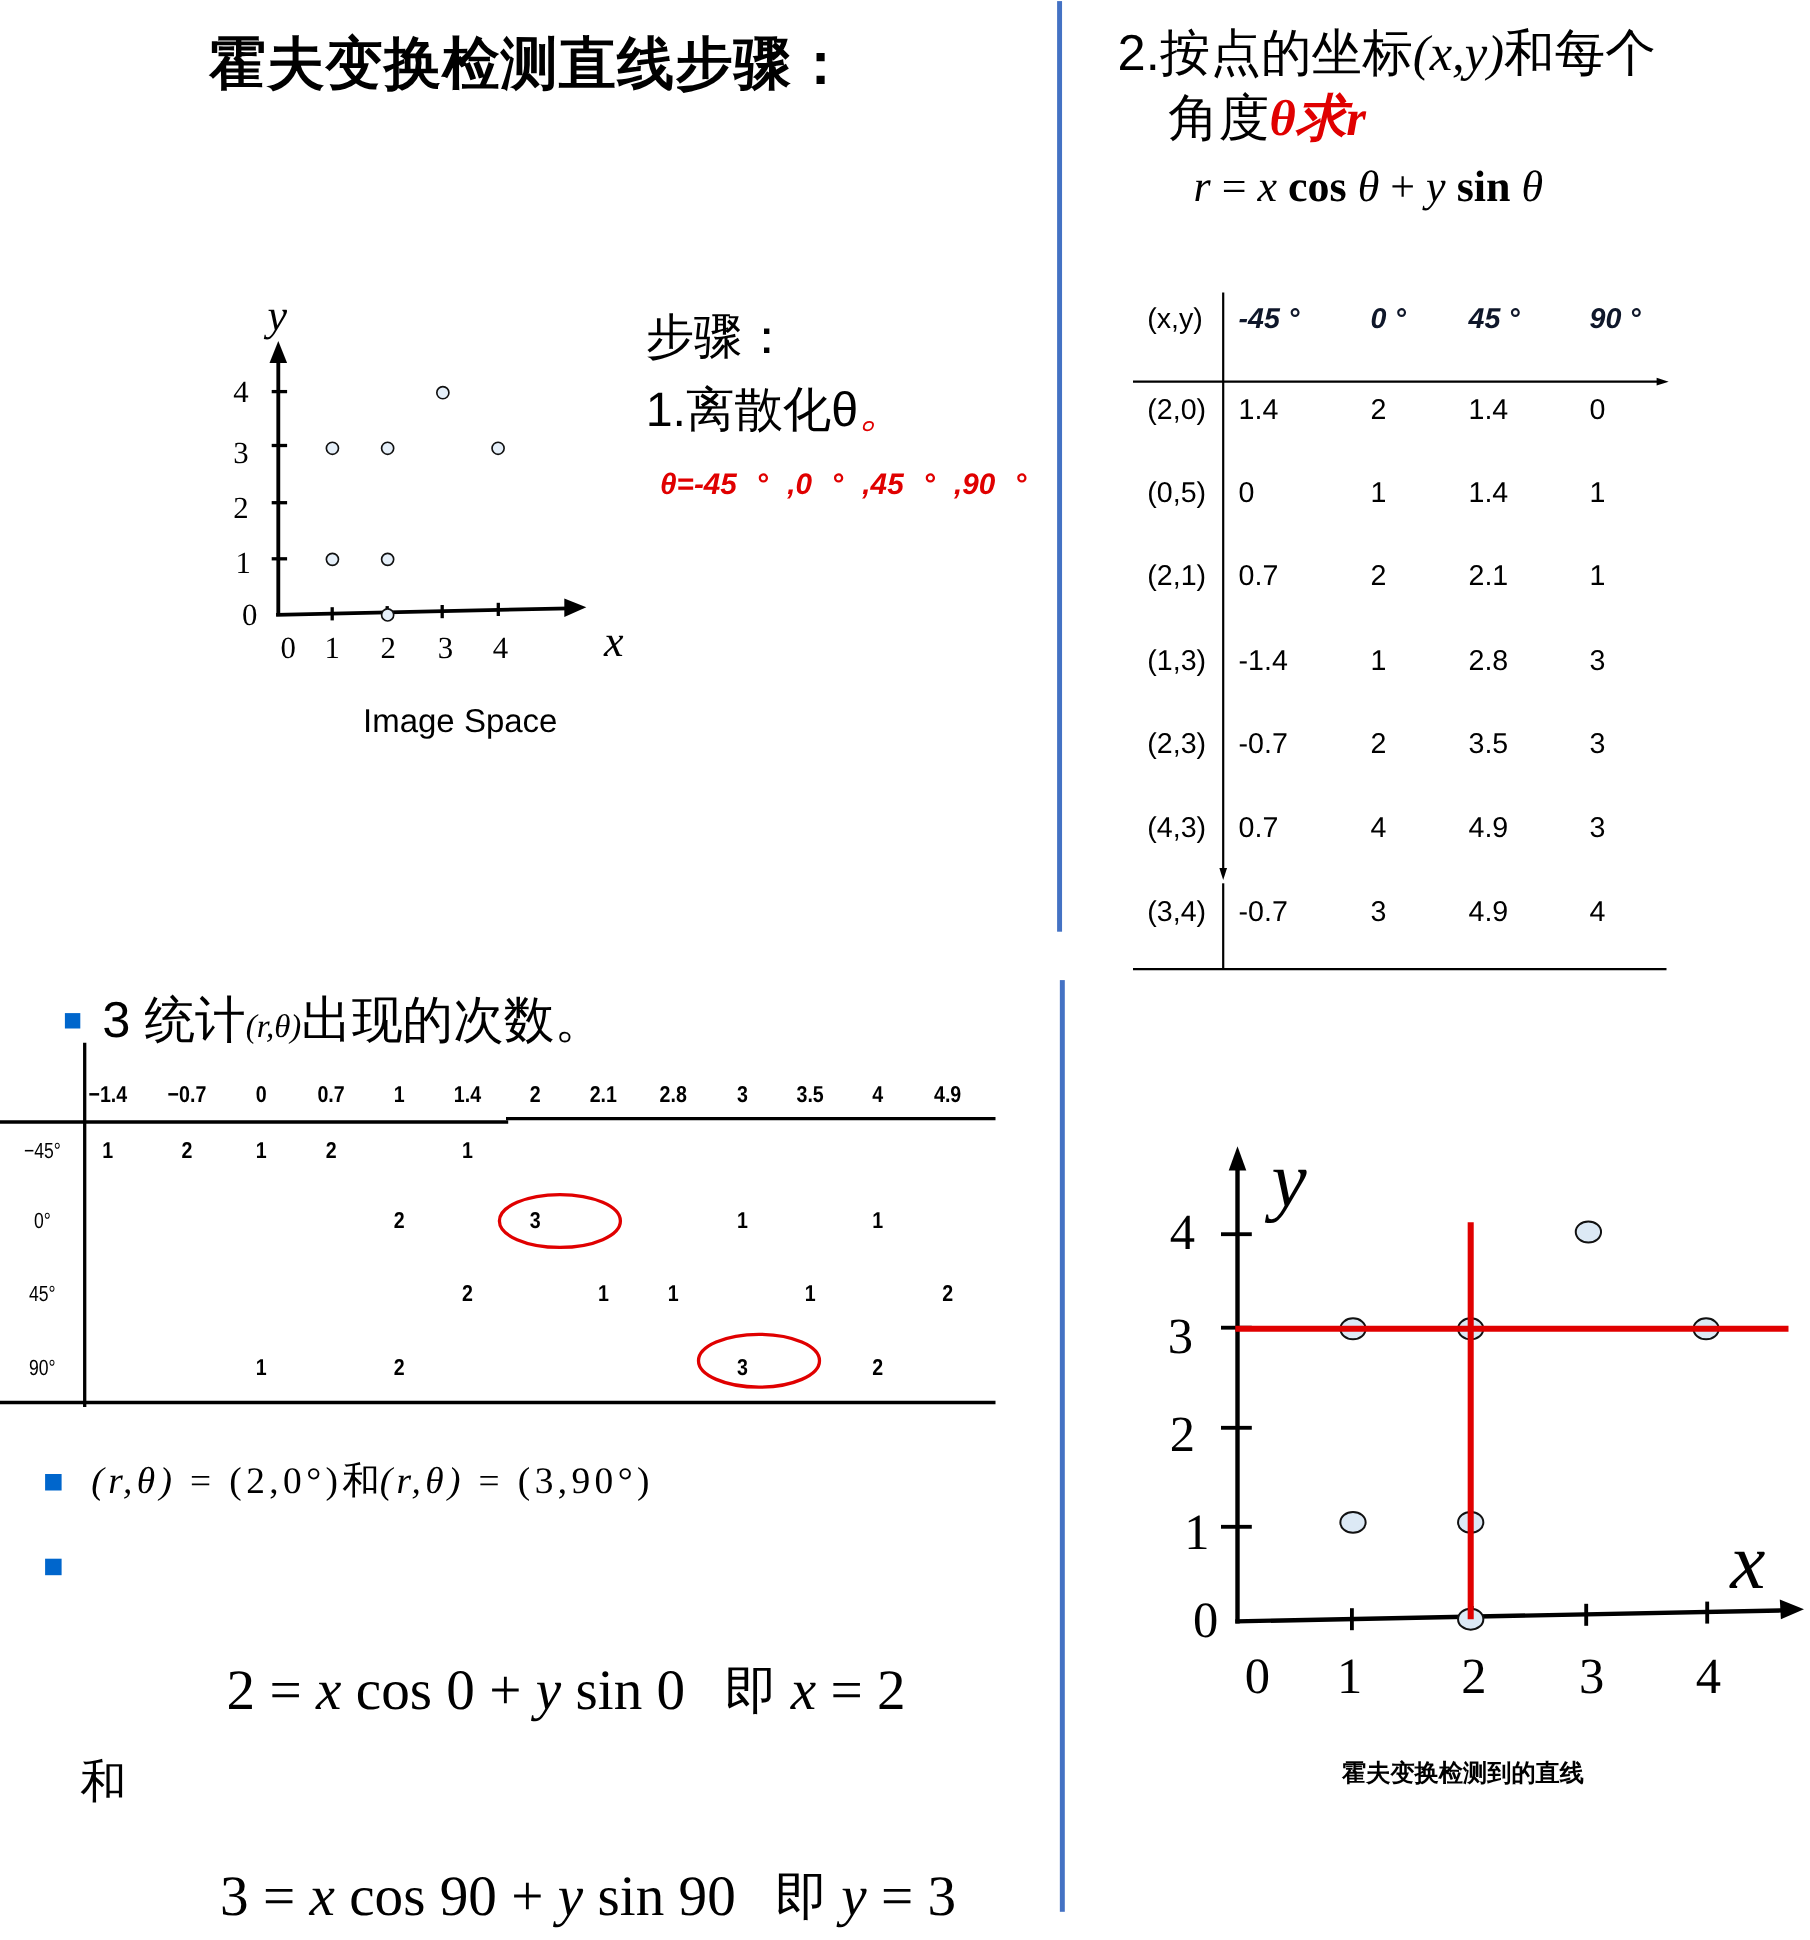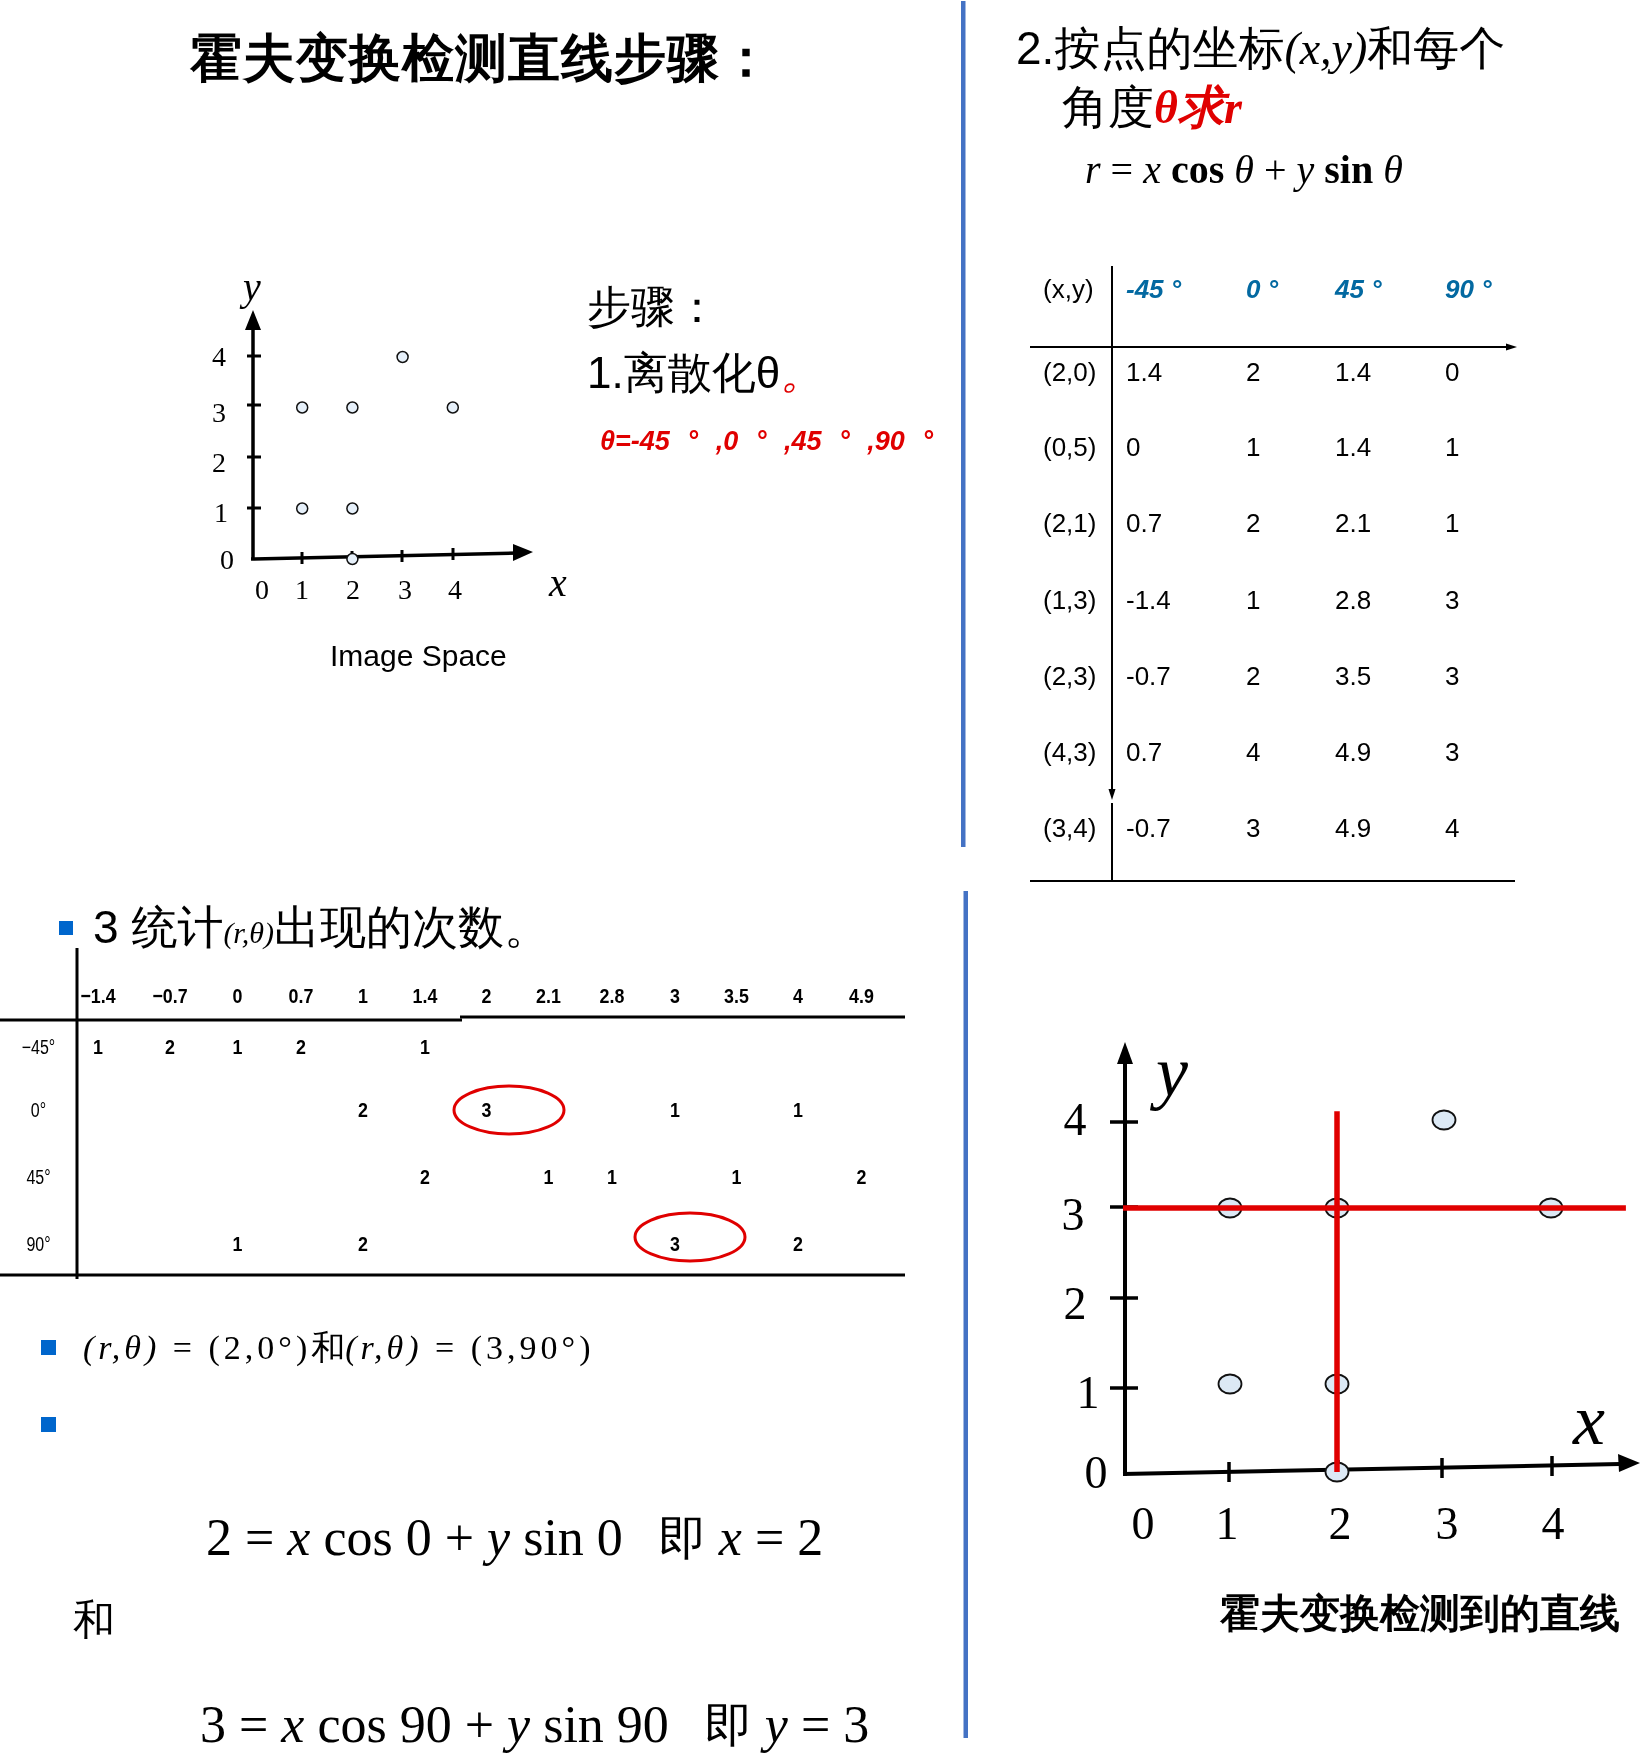--- a/index.html
+++ b/index.html
@@ -12,21 +12,21 @@
 .cjk-serif{font-family:Liberation Sans, sans-serif;}
 .cjk-sans{font-family:"DejaVu Sans",sans-serif;}
 .it{font-style:italic;}
 .b{font-weight:bold;}
 .red{color:#e00000;}
 .title{left:190px;top:58px;font-size:52px;font-weight:bold;letter-spacing:1px;}
 .bullet{position:absolute;width:15px;height:15px;background:#0066cc;}
 
 .rt-row{position:absolute;left:0;width:0;height:0;}
 .rt-cell{position:absolute;top:0;transform:translateY(-50%);line-height:1;font-size:26px;font-family:"Liberation Sans","DejaVu Sans",sans-serif;white-space:pre;}
-.rt-cell.h{font-weight:bold;font-style:italic;color:#0369a1;}
+.rt-cell.h{font-weight:bold;font-style:italic;color:#0f172a;}
 .rc0{left:1043px}.rc1{left:1126px}.rc2{left:1246px}.rc3{left:1335px}.rc4{left:1445px}
 
 .acc-row{position:absolute;left:61px;display:grid;grid-template-columns:74px 70px 65px 62px 62px 62px 61px 63px 64px 62px 61px 62px 65px;height:26px;transform:translateY(-50%);}
 .acc-cell{text-align:center;line-height:26px;font-family:"Liberation Sans","DejaVu Sans",sans-serif;font-weight:bold;font-size:21px;transform:scaleX(0.85);white-space:nowrap;}
 .acc-label{position:absolute;left:0;width:77px;height:26px;line-height:26px;text-align:center;font-family:"Liberation Sans","DejaVu Sans",sans-serif;font-size:20px;transform:translateY(-50%) scaleX(0.8);white-space:nowrap;}
 .ji{margin:0 12px 0 36px;font-size:48px;}
 .pair{font-size:34px;letter-spacing:4px;}
 </style>
 </head>
 <body>
@@ -343,15 +343,15 @@
   <div class="tc serif" style="left:1075px;top:1120px;font-size:46px">4</div>
   <div class="tc serif" style="left:1073px;top:1215px;font-size:46px">3</div>
   <div class="tc serif" style="left:1075px;top:1304px;font-size:46px">2</div>
   <div class="tc serif" style="left:1088px;top:1393px;font-size:46px">1</div>
   <div class="tc serif" style="left:1096px;top:1473px;font-size:46px">0</div>
   <div class="tc serif" style="left:1143px;top:1524px;font-size:46px">0</div>
   <div class="tc serif" style="left:1227px;top:1524px;font-size:46px">1</div>
   <div class="tc serif" style="left:1340px;top:1524px;font-size:46px">2</div>
   <div class="tc serif" style="left:1447px;top:1524px;font-size:46px">3</div>
   <div class="tc serif" style="left:1553px;top:1524px;font-size:46px">4</div>
-  <div class="t cjk-sans b" style="left:1220px;top:1613px;font-size:40px">霍夫变换检测到的直线</div>
+  <div class="t cjk-sans b" style="left:1220px;top:1613px;font-size:22px">霍夫变换检测到的直线</div>
 
 </div>
 
 </body></html>

